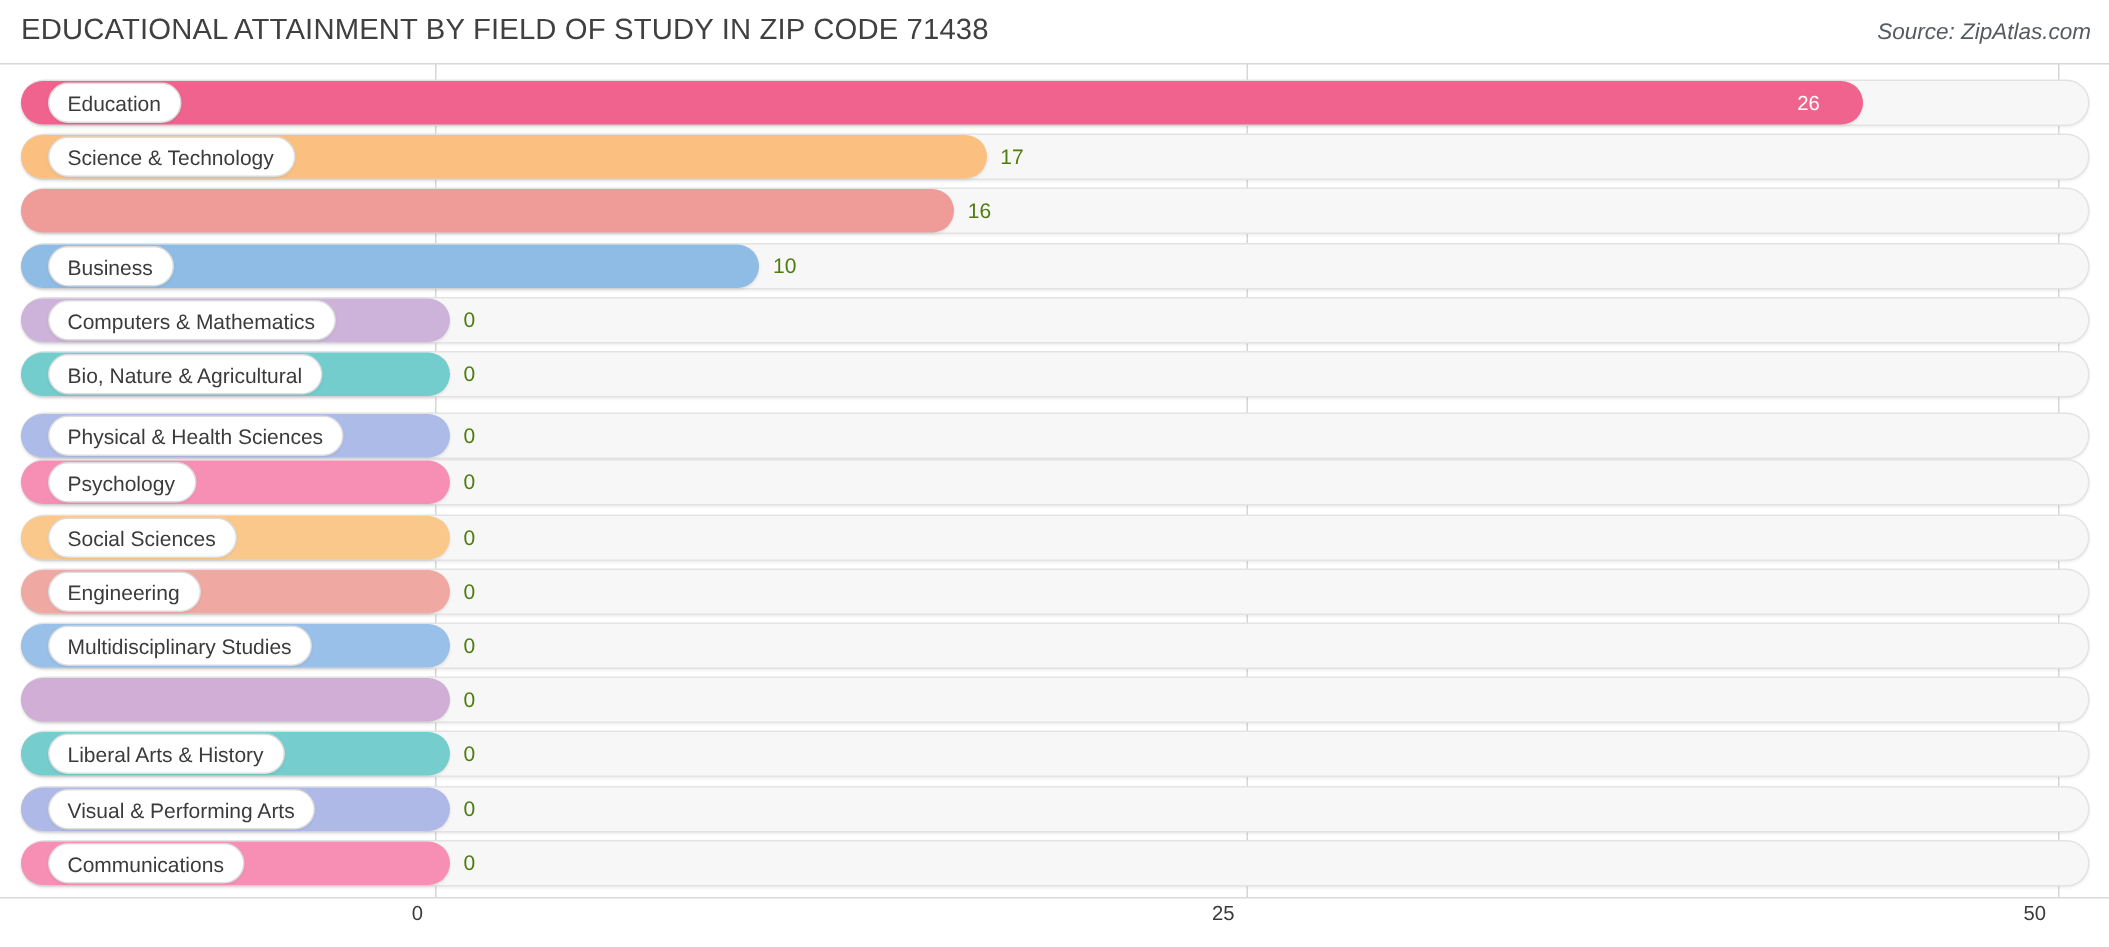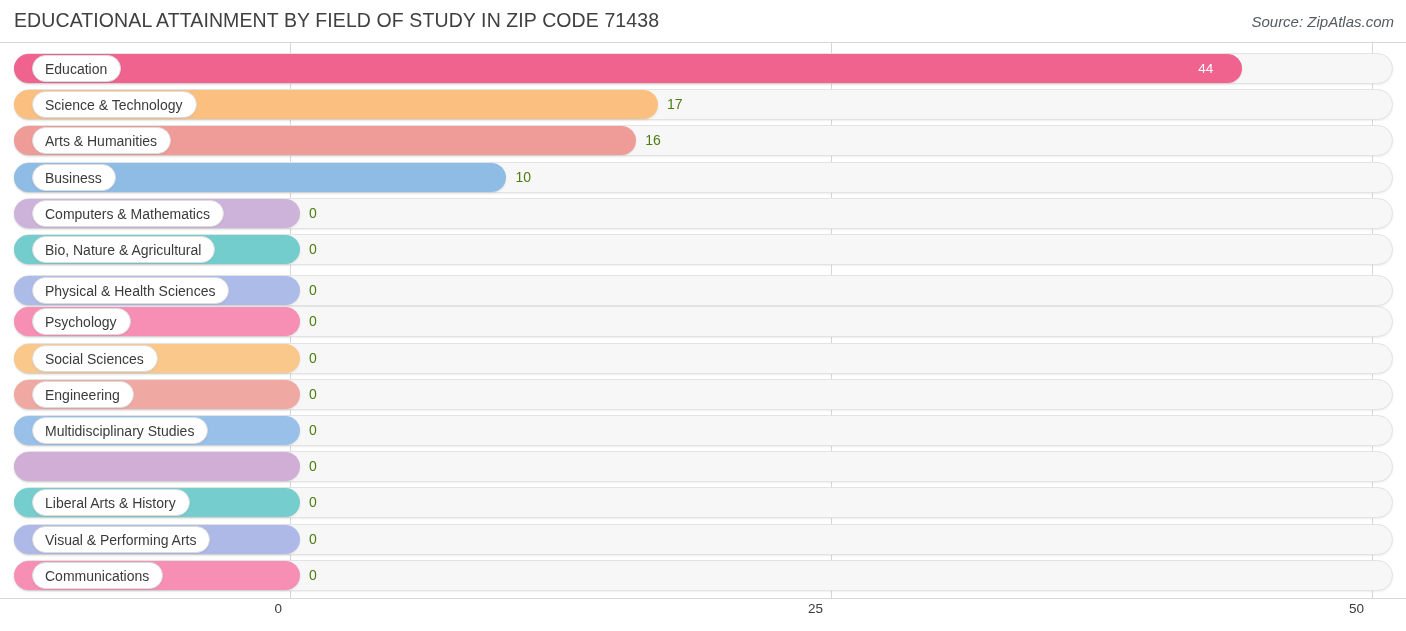--- a/index.html
+++ b/index.html
@@ -181,32 +181,31 @@
   <div class="gridlines" id="gridlines">
       <div class="gridline" style="left: 290px;"></div>
       <div class="gridline" style="left: 831px;"></div>
       <div class="gridline" style="left: 1372px;"></div>
     </div>
   <div class="rows" id="rows">
       <div class="row" style="top: 11px; width: 1406px;">
         <div class="track"></div>
         <div class="bar" style="width: 1228.16px; background: rgb(240, 99, 143);"></div>
         <div class="label-pill">Education</div>
-        <div class="value-in" style="left: 1198.16px;">44</div>
+        <div class="value-in" style="left: 1198.16px;">26</div>
       </div>
       <div class="row" style="top: 47.2px; width: 1406px;">
         <div class="track"></div>
         <div class="bar" style="width: 643.88px; background: rgb(251, 192, 128);"></div>
         <div class="label-pill">Science &amp; Technology</div>
         <div class="value-out" style="left: 666.88px;">17</div>
       </div>
       <div class="row" style="top: 83.4px; width: 1406px;">
         <div class="track"></div>
         <div class="bar" style="width: 622.24px; background: rgb(239, 156, 152);"></div>
-        <div class="label-pill">Arts &amp; Humanities</div>
         <div class="value-out" style="left: 645.24px;">16</div>
       </div>
       <div class="row" style="top: 119.6px; width: 1406px;">
         <div class="track"></div>
         <div class="bar" style="width: 492.4px; background: rgb(143, 188, 229);"></div>
         <div class="label-pill">Business</div>
         <div class="value-out" style="left: 515.4px;">10</div>
       </div>
       <div class="row" style="top: 155.8px; width: 1406px;">
         <div class="track"></div>

